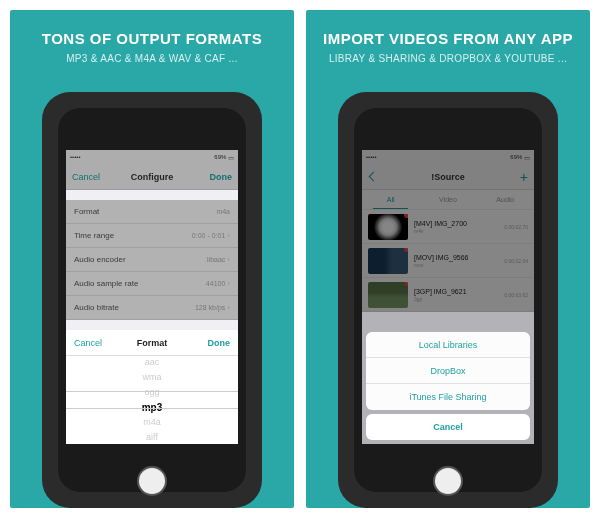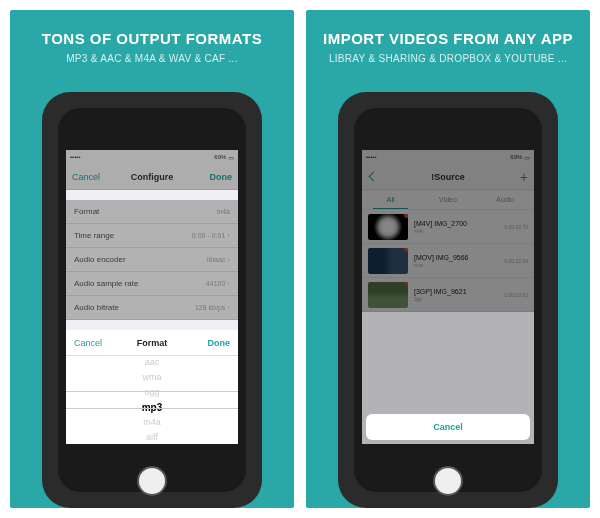--- a/index.html
+++ b/index.html
@@ -193,19 +193,24 @@
               <div class="vinfo">
                 <div class="vtitle">[3GP] IMG_9621</div>
                 <div class="vsub">3gp</div>
               </div>
               <div class="vtime">0:00:03.62</div>
             </div>
           </div>
         </div>
         <div class="dim"></div>
         <div class="sheet">
+          <div class="sheet-group">
+            <div class="sheet-item">Local Libraries</div>
+            <div class="sheet-item">DropBox</div>
+            <div class="sheet-item">iTunes File Sharing</div>
+          </div>
           <div class="sheet-cancel">Cancel</div>
         </div>
       </div>
     </div>
     <div class="homebtn"></div>
   </div>
 </div>
 
 </body></html>

